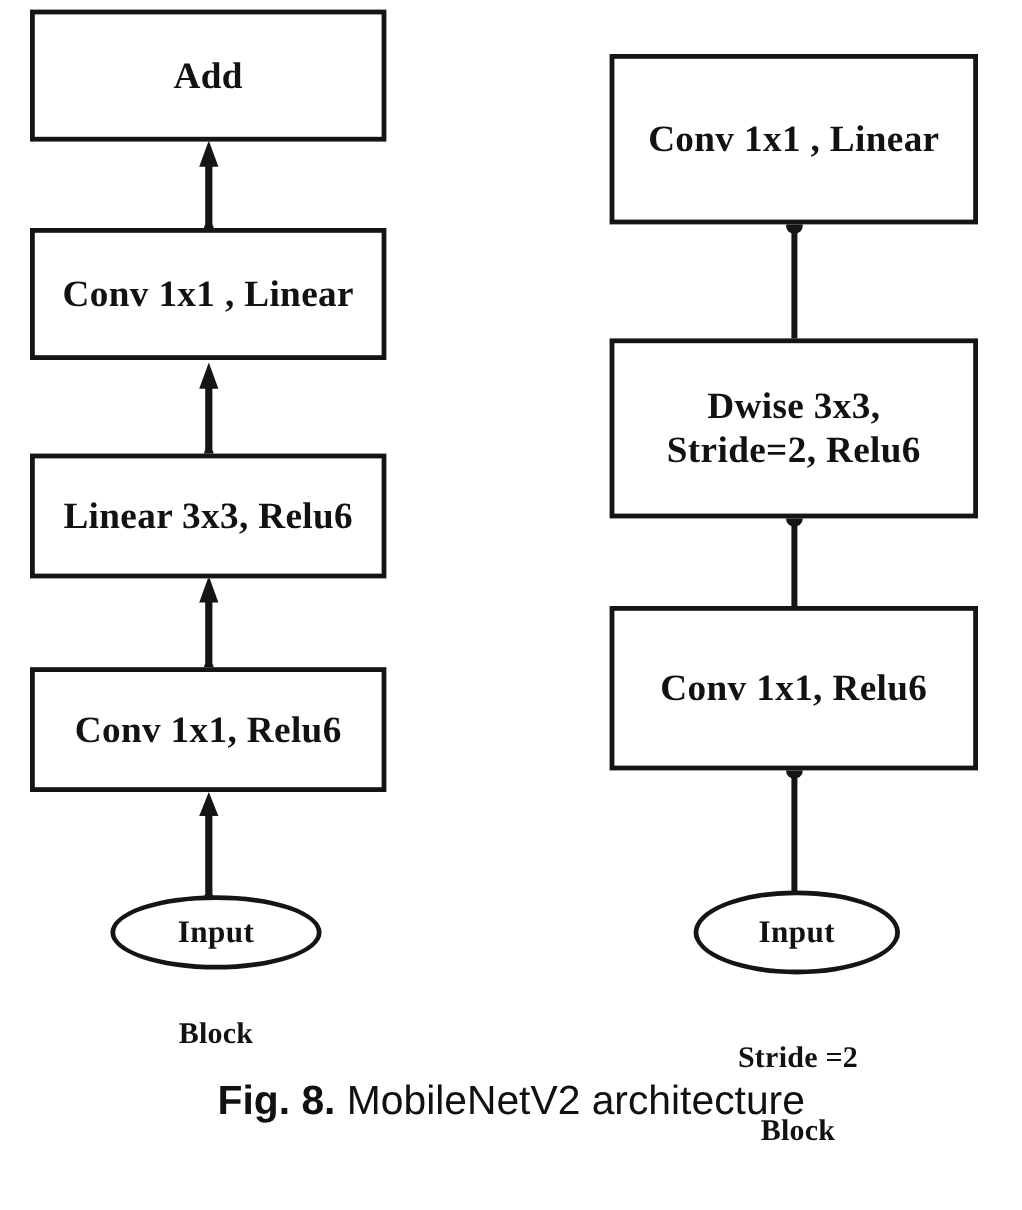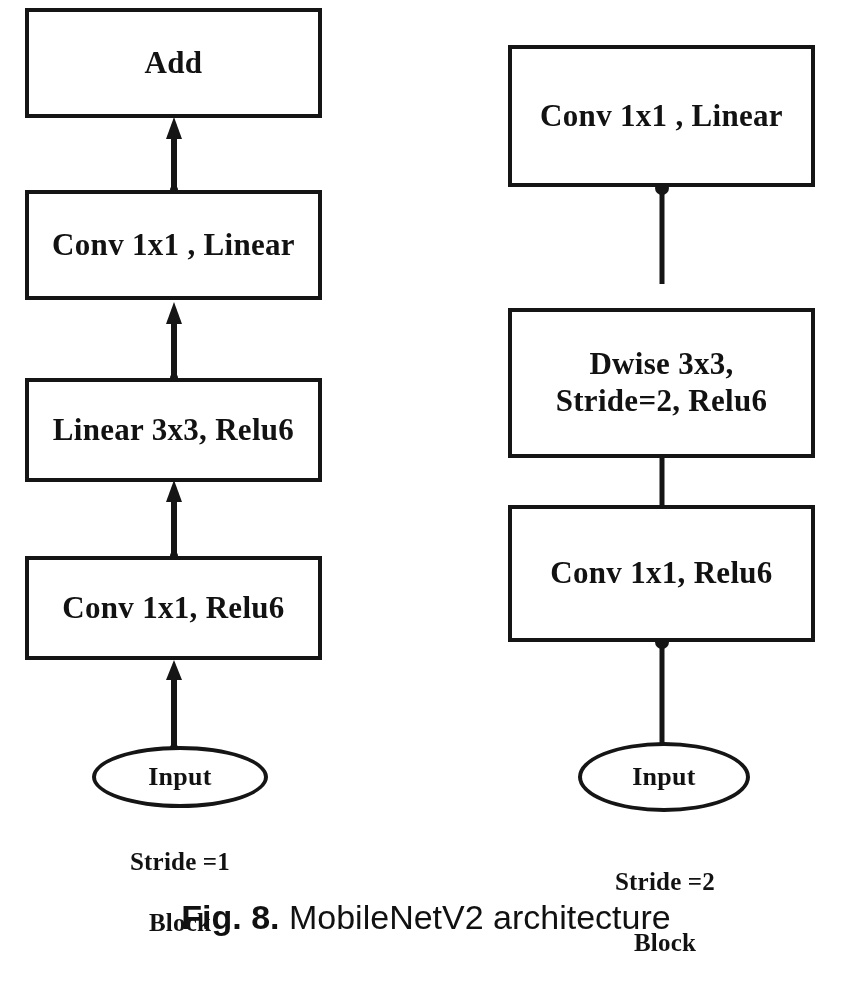--- a/index.html
+++ b/index.html
@@ -161,29 +161,28 @@
 
   <div class="flow-box" style="left:25px; top:556px; width:297px; height:104px;">
     <span class="box-label">Conv 1x1, Relu6</span>
   </div>
 
   <div class="flow-oval" style="left:92px; top:746px; width:176px; height:62px;">
     <span class="oval-label">Input</span>
   </div>
 
   <div class="block-caption" style="left:40px; top:816px; width:280px;">
-    <div>Stride =1</div>
     <div>Block</div>
   </div>
 
   <div class="flow-box" style="left:508px; top:45px; width:307px; height:142px;">
     <span class="box-label">Conv 1x1 , Linear</span>
   </div>
 
-  <div class="flow-box" style="left:508px; top:282px; width:307px; height:150px;margin-top:26px;">
+  <div class="flow-box" style="left:508px; top:282px; width:307px; height:150px;">
     <span class="box-label">Dwise 3x3,
 Stride=2, Relu6</span>
   </div>
 
   <div class="flow-box" style="left:508px; top:505px; width:307px; height:137px;">
     <span class="box-label">Conv 1x1, Relu6</span>
   </div>
 
   <div class="flow-oval" style="left:578px; top:742px; width:172px; height:70px;">
     <span class="oval-label">Input</span>

